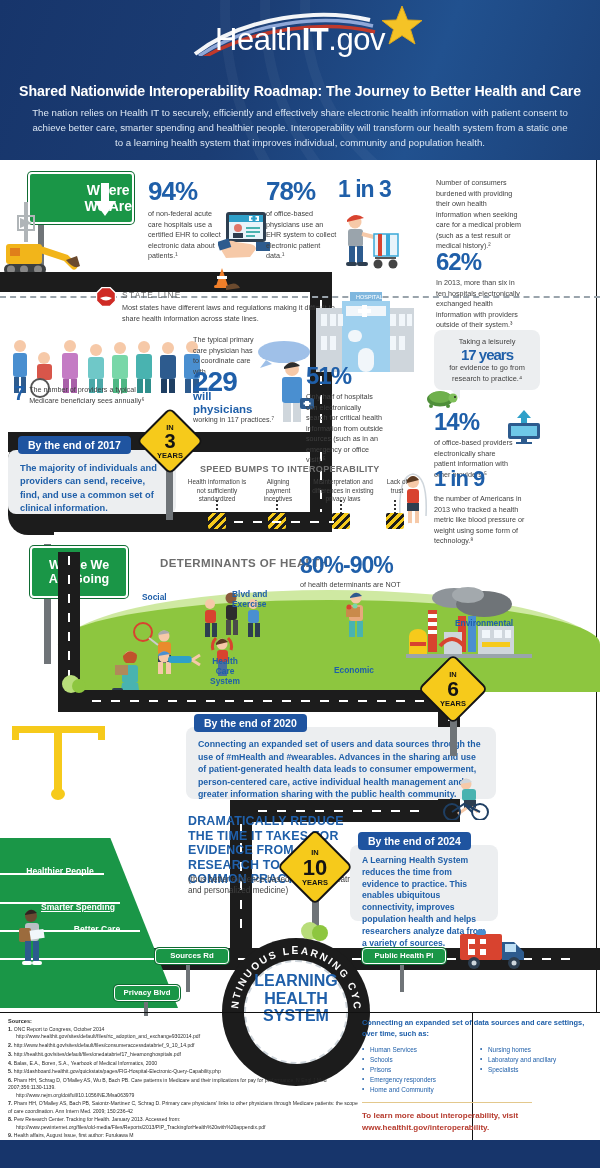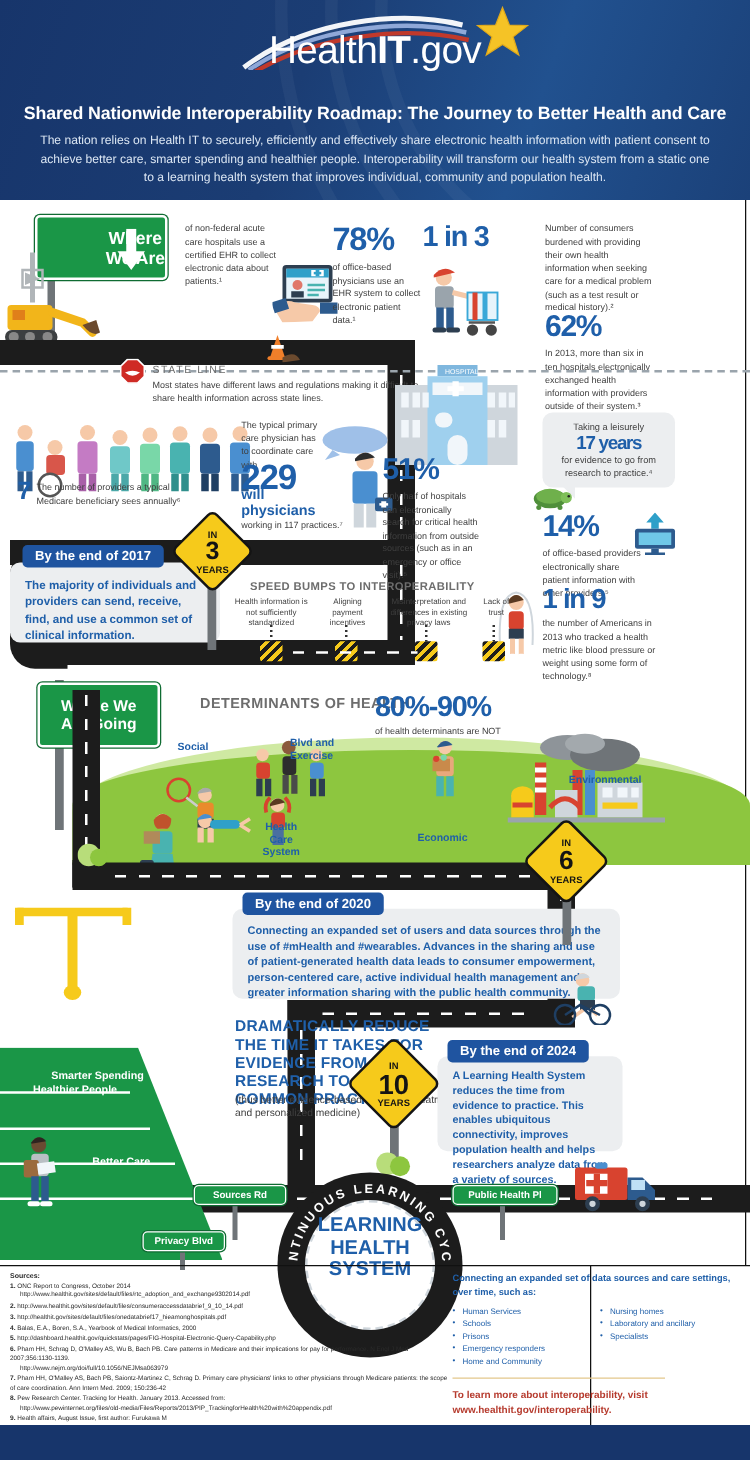--- a/index.html
+++ b/index.html
@@ -182,20 +182,21 @@
     <rect x="6" y="48" width="10" height="8" fill="#e07f1a"></rect>
     <path d="M38 50 L62 58 L70 66" stroke="#f2b51a" stroke-width="7" fill="none" stroke-linecap="round"></path>
     <path d="M62 60 q8 10 14 6 l-3 -10 z" fill="#6b4a2e"></path>
     <rect x="0" y="64" width="42" height="11" rx="5.5" fill="#3c3f41"></rect>
     <circle cx="7" cy="69.5" r="4" fill="#888"></circle>
       <circle cx="20" cy="69.5" r="4" fill="#888"></circle>
       <circle cx="34" cy="69.5" r="4" fill="#888"></circle>
   </svg>
 
   <div class="abs" style="left:148px; top:176px; width:100px;">
+    <div class="stat-num" style="font-size:26px;">94%</div>
     <div class="body-txt" style="margin-top:2px; width:76px;">of non-federal acute care hospitals use a certified EHR to collect electronic data about patients.¹</div>
   </div>
 
   <svg width="58" height="46" style="position:absolute; left:218px; top:212px;" viewBox="0 0 58 46">
     <rect x="8" y="0" width="40" height="30" rx="3" fill="#2d3e50"></rect>
     <rect x="11" y="3" width="34" height="24" fill="#e8f4fb"></rect>
     <rect x="11" y="3" width="34" height="7" fill="#2fa0c9"></rect>
     <rect x="31" y="4" width="10" height="5" fill="#fff"></rect>
     <rect x="34.5" y="4" width="3" height="5" fill="#2fa0c9"></rect>
       <rect x="33" y="5.5" width="6" height="2" fill="#2fa0c9"></rect>
@@ -581,21 +582,21 @@
     <rect x="48" y="4" width="8" height="62" fill="#f6ca1b"></rect>
     <ellipse cx="52" cy="68" rx="7" ry="6" fill="#f6ca1b"></ellipse>
   </svg>
 
   <div class="pyramid"></div>
   <div class="pyr-line" style="left:0; top:873px; width:104px;"></div>
   <div class="pyr-line" style="left:0; top:902px; width:120px;"></div>
   <div class="pyr-line" style="left:0; top:930px; width:140px;"></div>
   <div class="pyr-line" style="left:0; top:958px; width:158px;"></div>
   <div class="pyr-lbl" style="left:22px; top:866px; width:76px;">Healthier People</div>
-  <div class="pyr-lbl" style="left:40px; top:855px; width:76px;">Smarter Spending</div>
+  <div class="pyr-lbl" style="left:40px; top:902px; width:76px;text-decoration:underline;">Smarter Spending</div>
   <div class="pyr-lbl" style="left:62px; top:924px; width:70px;">Better Care</div>
 
   <svg width="36" height="60" style="position:absolute; left:14px; top:908px;" viewBox="0 0 36 60">
     <circle cx="17" cy="8" r="6" fill="#6b4a32"></circle>
     <path d="M11 6 q6 -8 12 -1 l-12 2z" fill="#2d2420"></path>
     <rect x="11" y="15" width="14" height="18" rx="3" fill="#b9bfc4"></rect>
     <rect x="5" y="20" width="12" height="14" rx="2" fill="#9b6b3d"></rect>
     <rect x="11" y="33" width="6" height="20" fill="#2d5b8e"></rect>
       <rect x="19" y="33" width="6" height="20" fill="#2d5b8e"></rect>
     <rect x="8" y="53" width="10" height="4" rx="2" fill="#fff"></rect>

